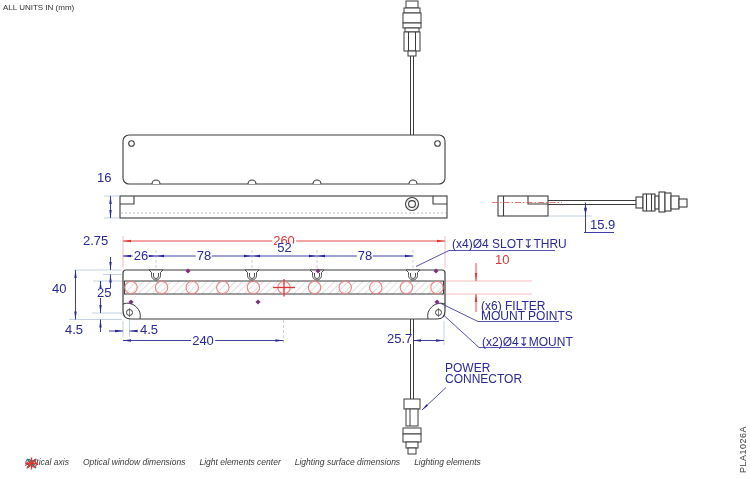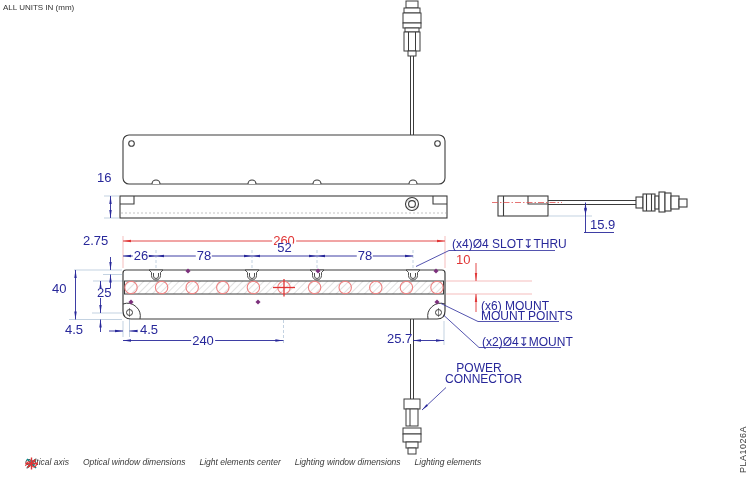--- a/index.html
+++ b/index.html
@@ -5,21 +5,21 @@
   html,body{margin:0;padding:0;background:#fff;}
   .canvas{position:relative;width:750px;height:479px;background:#fff;overflow:hidden;
           font-family:"Liberation Sans",sans-serif;}
   .canvas svg{position:absolute;left:0;top:0;}
   .txt{position:absolute;line-height:10px;white-space:nowrap;background:#fff;padding:0 1px;}
   .dim{font-size:13px;color:#28289a;}
   .red{color:#e03535;}
   .ctr{transform:translateX(-50%);}
   .note{font-size:12px;color:#28289a;background:transparent;}
   .units{font-size:8px;color:#333;background:transparent;}
-  .power{text-align:center;width:68px;line-height:11px;background:transparent;}
+  .power{text-align:left;width:68px;line-height:11px;background:transparent;}
   .legend{position:absolute;left:25px;top:457px;display:flex;align-items:center;gap:14px;}
   .legend .item{display:flex;align-items:center;gap:5px;}
   .legend .lbl{font-style:italic;font-size:8.5px;color:#3a3a3a;white-space:nowrap;}
   .pn{position:absolute;right:2px;bottom:6px;writing-mode:vertical-rl;transform:rotate(180deg);
       font-size:9px;color:#3a3a3a;letter-spacing:.5px;}
 </style>
 </head>
 <body>
 
 <div class="canvas">
@@ -226,24 +226,24 @@
 <div class="txt dim ctr" style="left:365px;top:251px">78</div>
 <div class="txt dim" style="left:82px;top:236px">2.75</div>
 <div class="txt dim" style="left:96px;top:173px">16</div>
 <div class="txt dim" style="left:51px;top:284px">40</div>
 <div class="txt dim" style="left:96px;top:288px">25</div>
 <div class="txt dim" style="left:64px;top:325px">4.5</div>
 <div class="txt dim" style="left:139px;top:325px">4.5</div>
 <div class="txt dim ctr" style="left:203px;top:335.5px">240</div>
 <div class="txt dim" style="left:386px;top:334px">25.7</div>
 <div class="txt dim" style="left:589px;top:220px">15.9</div>
-<div class="txt dim red" style="left:455px;top:255px">10</div>
+<div class="txt dim red" style="left:494px;top:255px">10</div>
 
 <div class="txt note" style="left:451px;top:239px">(x4)Ø4 SLOT↧THRU</div>
-<div class="txt note" style="left:480px;top:301px">(x6) MOUNT</div>
+<div class="txt note" style="left:480px;top:301px">(x6) FILTER</div>
 <div class="txt note" style="left:480px;top:311px">MOUNT POINTS</div>
 <div class="txt note" style="left:481px;top:337px">(x2)Ø4↧MOUNT</div>
 <div class="txt note power" style="left:444px;top:363px">
   <div>POWER</div>
   <div>CONNECTOR</div>
 </div>
 
 <div class="legend">
   <div class="item">
     <svg width="13" height="13">
@@ -266,21 +266,21 @@
       <line x1="0.5" y1="6.5" x2="12.5" y2="6.5" stroke="#e03535" stroke-width="1.4"></line>
     </svg>
     <span class="lbl">Light elements center</span>
   </div>
   <div class="item">
     <svg width="13" height="13">
       <line x1="3.5" y1="9.5" x2="9.5" y2="3.5" stroke="#e03535" stroke-width="1.1"></line>
       <polygon points="11.5,1.5 9.4,5.4 7.6,3.6" fill="#e03535"></polygon>
       <polygon points="1.5,11.5 3.6,7.6 5.4,9.4" fill="#e03535"></polygon>
     </svg>
-    <span class="lbl">Lighting window dimensions</span>
+    <span class="lbl">Lighting surface dimensions</span>
   </div>
   <div class="item">
     <svg width="14" height="13">
       <path d="M0.5,9 C2.5,3.5 4.5,3.5 6.5,7.5 C8.5,11.5 10.5,11 12.5,5" stroke="#e03535" stroke-width="1.1" fill="none"></path>
     </svg>
     <span class="lbl">Lighting elements</span>
   </div>
 </div>
 
 <div class="pn">PLA1026A</div>

